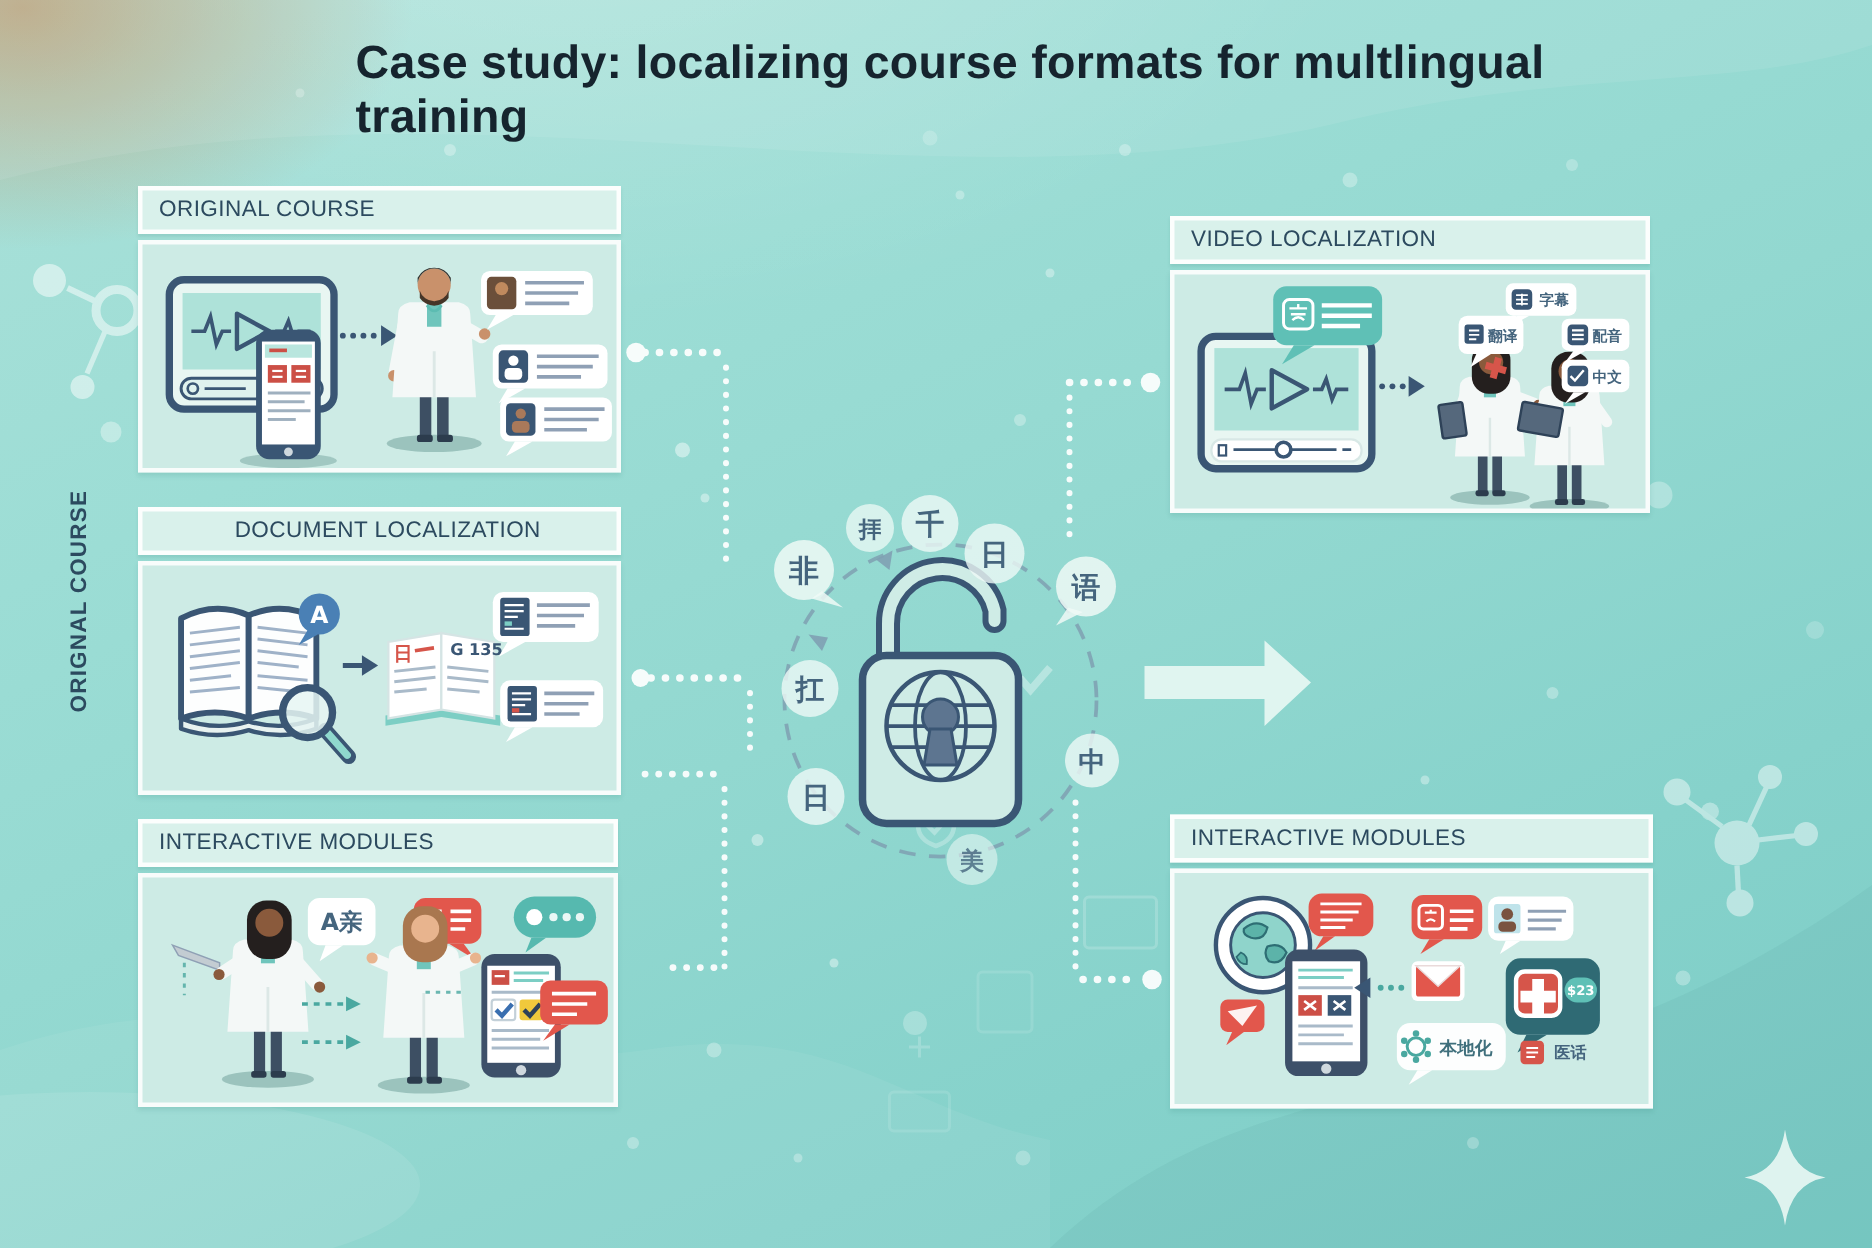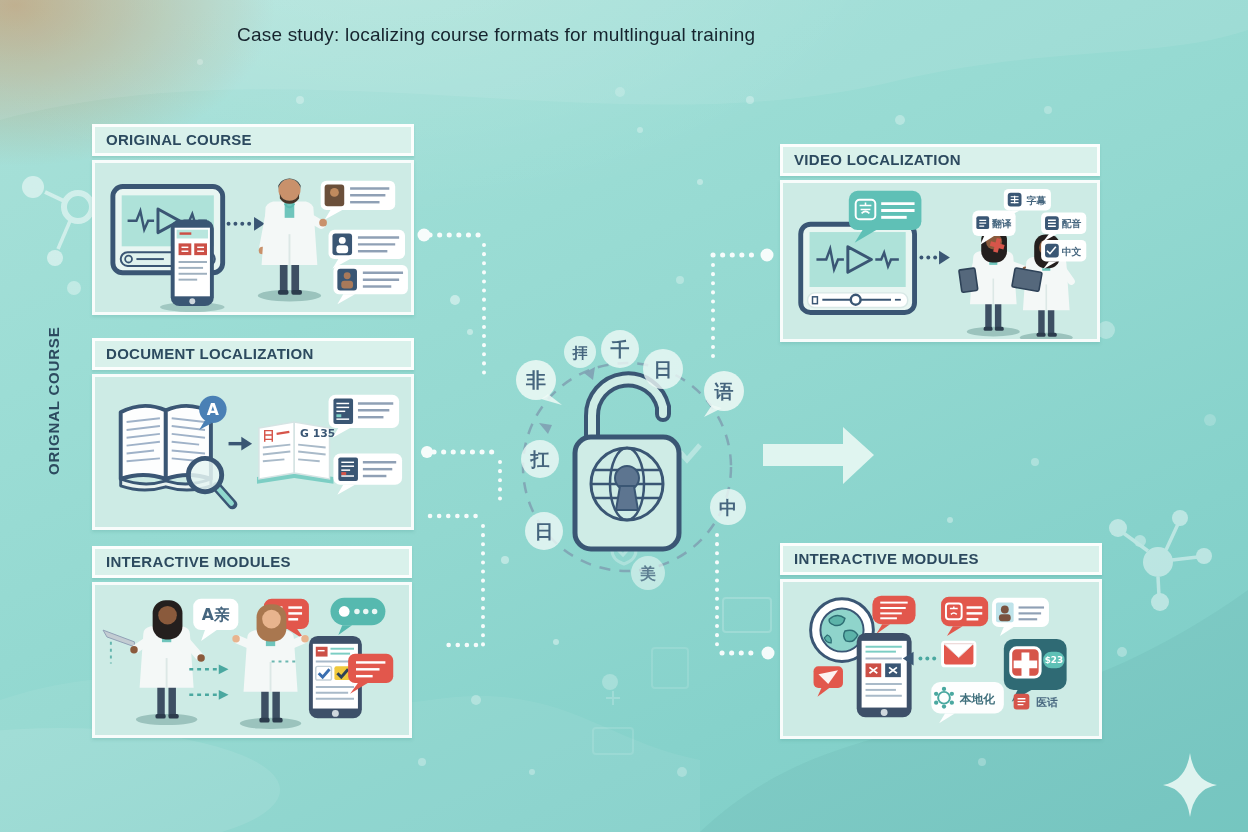--- a/index.html
+++ b/index.html
@@ -7,33 +7,33 @@
     position:relative;width:1248px;height:832px;overflow:hidden;
     font-family:"Liberation Sans","DejaVu Sans",sans-serif;
     background:
       radial-gradient(420px 260px at 15px 5px, rgba(197,124,66,.55), rgba(197,124,66,0) 62%),
       radial-gradient(900px 500px at 30% -10%, rgba(255,255,255,.18), rgba(255,255,255,0) 60%),
       linear-gradient(155deg,#abe1d9 0%,#9cddd5 28%,#92d8d0 52%,#86d2cb 75%,#7bccc6 100%);
   }
   .decor{position:absolute;left:0;top:0;}
   .title{
     position:absolute;left:237px;top:24px;width:820px;
-    font-size:19px;font-weight:400;color:#16242e;letter-spacing:.2px;
+    font-size:31px;font-weight:700;color:#16242e;letter-spacing:.2px;
   }
   .side-label{
     position:absolute;left:36px;top:326px;height:150px;width:34px;
     display:flex;align-items:center;justify-content:center;
     writing-mode:vertical-rl;transform:rotate(180deg);
     font-size:15px;font-weight:700;color:#2c4a5f;letter-spacing:.8px;white-space:nowrap;
   }
   .panel{position:absolute;}
   .panel-header{
     background:#d9f1eb;border:3px solid rgba(255,255,255,.9);
     height:26px;line-height:26px;padding-left:11px;
-    font-size:15px;font-weight:700;color:#2c4a5f;letter-spacing:.3px;
+    font-size:15px;font-weight:400;color:#2c4a5f;letter-spacing:.3px;
     box-shadow:0 2px 2px rgba(60,140,130,.18);
   }
   .panel-body{
     margin-top:4px;background:#cdebe5;border:3px solid rgba(255,255,255,.85);
     box-shadow:0 2px 3px rgba(60,140,130,.18);position:relative;
   }
   .panel-body svg{display:block;}
   text{user-select:none;}
   .cjk{font-family:"DejaVu Sans","Liberation Sans",sans-serif;fill:#45657e;font-weight:700;}
   .lbl{font-family:"DejaVu Sans","Liberation Sans",sans-serif;}
@@ -262,21 +262,21 @@
           <circle cx="257" cy="115" r="3.5" fill="#a9795a"></circle>
             <rect x="251" y="120" width="12" height="8" rx="3" fill="#a9795a"></rect>
           <line x1="273" y1="112" x2="314" y2="112" stroke="#8fa0b5" stroke-width="2.5"></line>
           <line x1="273" y1="119" x2="310" y2="119" stroke="#8fa0b5" stroke-width="2.5"></line>
           <line x1="273" y1="126" x2="302" y2="126" stroke="#8fa0b5" stroke-width="2.5"></line>
         </g>
       </svg>
     </div>
   </div>
 
-  <div class="panel" style="left:92px;top:338px;width:322px;">
+  <div class="panel" style="left:92px;top:338px;width:322px;text-align:center;">
     <div class="panel-header">
       <span>DOCUMENT LOCALIZATION</span>
     </div>
     <div class="panel-body" style="height:150px;">
       <svg width="322" height="150" viewBox="0 0 328 153">
         <g transform="translate(24,18)">
           <path d="M2,18 Q25,6 48,16 L48,86 Q25,78 2,86 Z" fill="#fdfefe" stroke="#3a5674" stroke-width="4" stroke-linejoin="round"></path>
           <path d="M94,18 Q71,6 48,16 L48,86 Q71,78 94,86 Z" fill="#fdfefe" stroke="#3a5674" stroke-width="4" stroke-linejoin="round"></path>
           <path d="M2,86 Q25,95 48,88 Q71,95 94,86 L94,93 Q71,101 48,94 Q25,101 2,93 Z" fill="#e8f2f0" stroke="#3a5674" stroke-width="3" stroke-linejoin="round"></path>
           <g stroke="#9fb2c8" stroke-width="2">
@@ -355,21 +355,21 @@
           <line x1="273" y1="101" x2="297" y2="101" stroke="#8fa0b5" stroke-width="2.5"></line>
         </g>
       </svg>
     </div>
   </div>
 
   <div class="panel" style="left:92px;top:546px;width:320px;">
     <div class="panel-header">
       <span>INTERACTIVE MODULES</span>
     </div>
-    <div class="panel-body" style="height:150px;">
+    <div class="panel-body" style="height:150px;padding-left:12px;">
       <svg width="320" height="150" viewBox="0 0 326 153">
         <g>
           <polygon points="8,46 40,58 40,63 12,53" fill="#c3ccd2" stroke="#8fa0b5" stroke-width="1"></polygon>
         </g>
         <g transform="translate(32,8) scale(0.95)">
           <ellipse cx="43" cy="136" rx="33" ry="6" fill="rgba(80,135,130,.4)"></ellipse>
           <rect x="33" y="100" width="8" height="32" fill="#3d4f63"></rect>
             <rect x="45" y="100" width="8" height="32" fill="#3d4f63"></rect>
           <rect x="31" y="130" width="11" height="5" rx="2" fill="#2c3c4d"></rect>
             <rect x="45" y="130" width="11" height="5" rx="2" fill="#2c3c4d"></rect>

